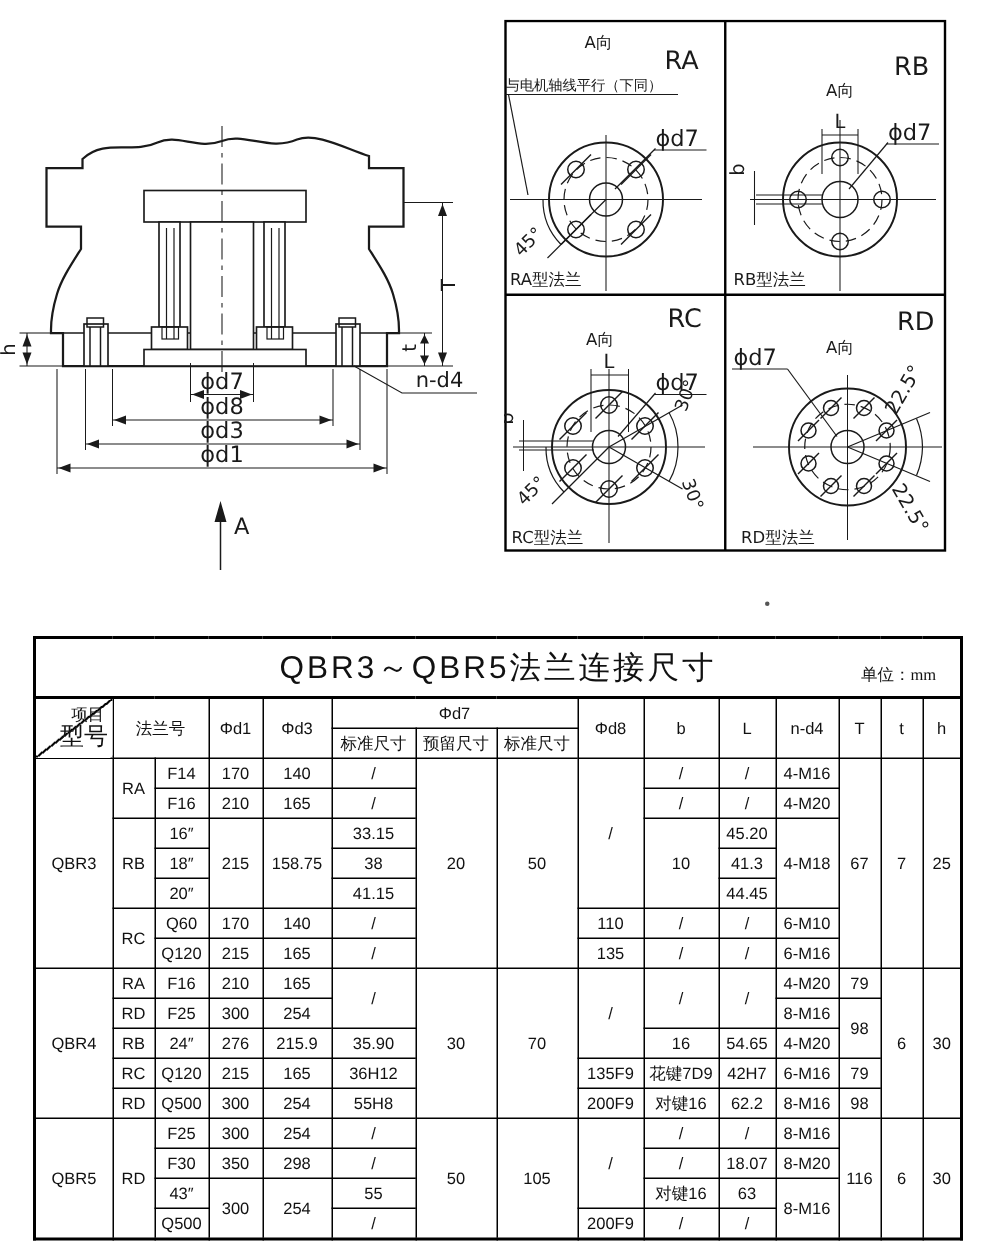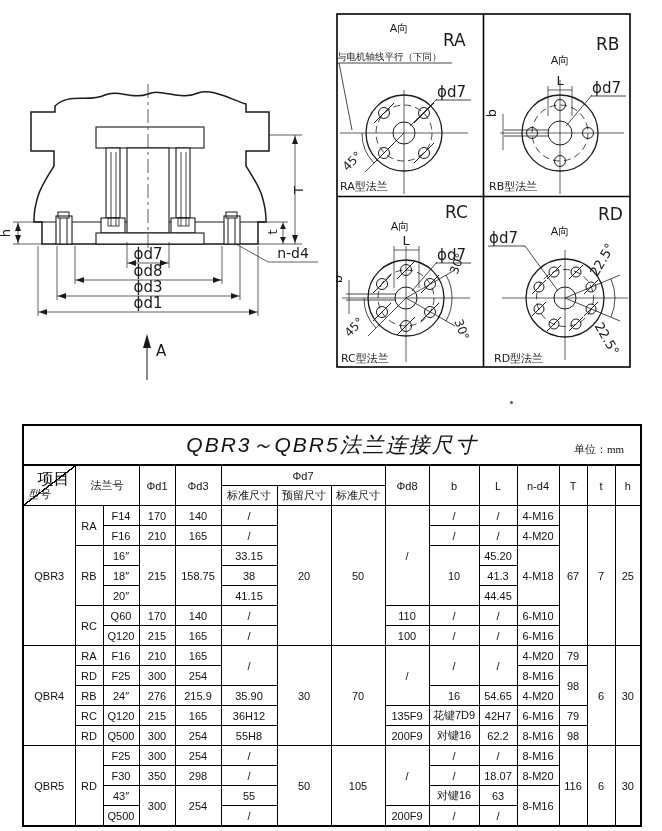--- a/index.html
+++ b/index.html
@@ -20,28 +20,28 @@
   .arr{fill:#1a1a1a;stroke:none;}
   .frame{fill:none;stroke:#000;stroke-width:1.6;}
 
   
   #flange-table{position:absolute;left:22px;top:424px;width:618px;
     border-collapse:collapse;table-layout:fixed;border:2px solid #000;}
   #flange-table th,#flange-table td{border:1px solid #000;text-align:center;
     vertical-align:middle;padding:0 1px;font-size:11px;font-weight:normal;
     white-space:nowrap;overflow:hidden;height:19px;}
   #flange-table tr.title-row th{height:38px;border-bottom:2px solid #000;position:relative;}
-  .tbl-title{font-size:21px;letter-spacing:2px;font-style:italic;}
+  .tbl-title{font-size:21px;letter-spacing:2px;}
   .tbl-unit{position:absolute;right:16px;bottom:7px;font-size:11px;letter-spacing:0;font-family:Liberation Serif, serif;}
   tr.hdr1 th{height:23px;}
   tr.hdr2 th{height:20px;border-bottom:2px solid #000;margin-top:12px;}
   td.corner,th.corner{position:relative;padding:0;
     background:linear-gradient(to bottom right,#fff calc(50% - .7px),#000 calc(50% - .7px),#000 calc(50% + .7px),#fff calc(50% + .7px));}
-  .corner-top{position:absolute;top:3px;right:5px;font-size:16px;}
-  .corner-bottom{position:absolute;bottom:3px;left:4px;font-size:11px;font-style:italic;}
+  .corner-top{position:absolute;top:3px;right:5px;font-size:11px;}
+  .corner-bottom{position:absolute;bottom:3px;left:16px;font-size:16px;}
   tr.sec-start td{border-top:2px solid #000;}
   #stray-dot{position:absolute;left:510px;top:401px;width:3px;height:3px;
     border-radius:50%;background:#555;}
 </style>
 </head>
 <body>
 
 <svg style="left:0;top:0" width="340" height="400" viewBox="0 0 340 400">
   <defs>
     <pattern id="hatch" width="7" height="7" patternUnits="userSpaceOnUse" patternTransform="rotate(45)">
@@ -398,21 +398,21 @@
         <td>110</td>
         <td>/</td>
         <td>/</td>
         <td>6-M10</td>
       </tr>
       <tr>
         <td>Q120</td>
         <td>215</td>
         <td>165</td>
         <td>/</td>
-        <td>100</td>
+        <td>135</td>
         <td>/</td>
         <td>/</td>
         <td>6-M16</td>
       </tr>
       <tr class="sec-start">
         <td rowspan="5">QBR4</td>
         <td>RA</td>
         <td>F16</td>
         <td>210</td>
         <td>165</td>

